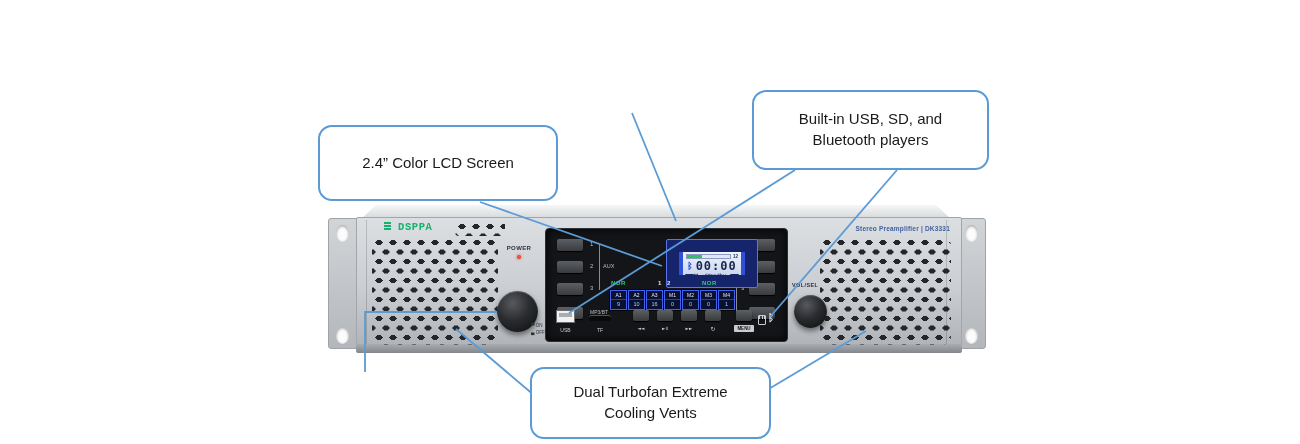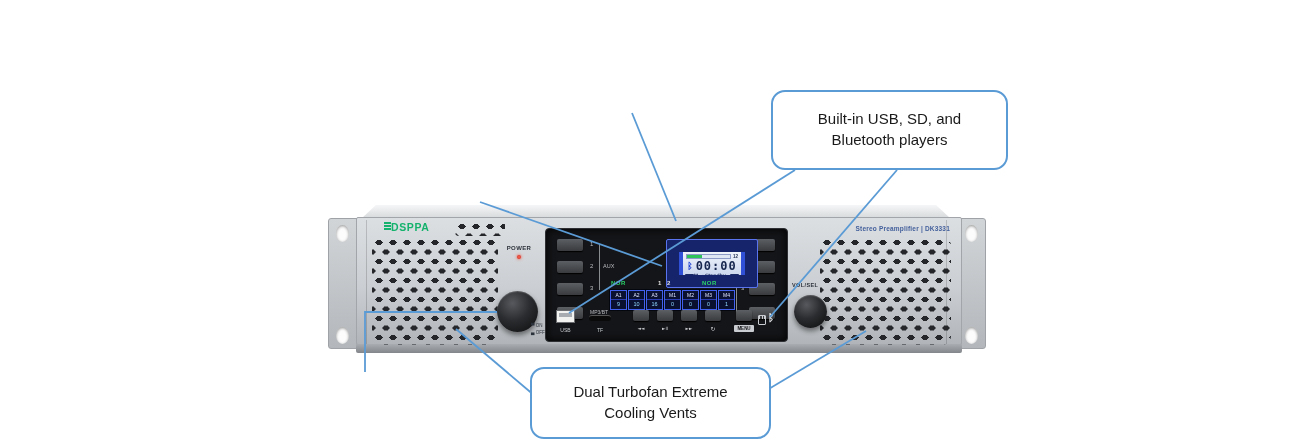--- a/index.html
+++ b/index.html
@@ -24,22 +24,22 @@
   .face{background:linear-gradient(180deg,#dcdfe2 0%,#cbced2 55%,#b1b5b9 100%);
         border:1px solid #a2a6aa;border-radius:2px;box-sizing:border-box;}
   .base{background:linear-gradient(#a9adb1,#83878b);border-radius:0 0 2px 2px;}
   .seam{width:1px;background:rgba(0,0,0,.16);}
 
   .vent{background-image:
           radial-gradient(5.2px 3.4px at 7px 5.5px,#24262a 68%,rgba(36,38,42,0) 71%),
           radial-gradient(5.2px 3.4px at 7px 5.5px,#24262a 68%,rgba(36,38,42,0) 71%);
         background-size:14px 19px;background-position:0 0,7px 9.5px;border-radius:9px;}
 
-  .logo{display:flex;align-items:center;gap:0;color:#14b26d;font-weight:800;
-        font-size:10.5px;letter-spacing:.6px;}
+  .logo{display:flex;align-items:center;gap:7px;color:#14b26d;font-weight:800;
+        font-size:10.5px;letter-spacing:.6px;font-family:Liberation Mono, monospace;}
   .logo-bars{display:inline-block;width:7px;height:9px;
         background:repeating-linear-gradient(#14b26d 0 1.6px,transparent 1.6px 3.2px);}
   .model{font-size:6.5px;font-weight:600;color:#44619c;text-align:right;letter-spacing:.2px;}
 
   .tiny-label{font-size:6px;font-weight:700;color:#2b313a;letter-spacing:.4px;}
   .led{width:4px;height:4px;border-radius:50%;background:radial-gradient(circle,#ff6a55,#c41b12);
        box-shadow:0 0 3px #ff3b28;}
   .knob{border-radius:50%;background:radial-gradient(circle at 38% 30%,#57595e 0%,#2a2c2f 45%,#0b0c0d 100%);
         box-shadow:0 3px 5px rgba(0,0,0,.45),inset 0 1px 1px rgba(255,255,255,.18);}
   .onoff{font-size:4.5px;color:#2b313a;line-height:1.6;}
@@ -240,18 +240,19 @@
       <line x1="480" y1="202" x2="662" y2="266"></line>
       <line x1="632" y1="113" x2="676" y2="221"></line>
       <line x1="795" y1="170" x2="569" y2="313"></line>
       <line x1="897" y1="170" x2="770" y2="317"></line>
       <polyline points="365,372 365,312 497,312"></polyline>
       <line x1="456" y1="329" x2="535" y2="396"></line>
       <line x1="866" y1="331" x2="762" y2="393"></line>
     </g>
   </svg>
 
-  <div class="callout" style="left:771px;top:90px;width:237px;height:80px;">Built-in USB, SD, and
+  <div class="callout" style="left:752px;top:90px;width:237px;height:80px;">Built-in USB, SD, and
 Bluetooth players</div>
+  <div class="callout" style="left:318px;top:125px;width:240px;height:76px;">2.4” Color LCD Screen</div>
   <div class="callout" style="left:530px;top:367px;width:241px;height:72px;">Dual Turbofan Extreme
 Cooling Vents</div>
 
 </div>
 
 </body></html>

